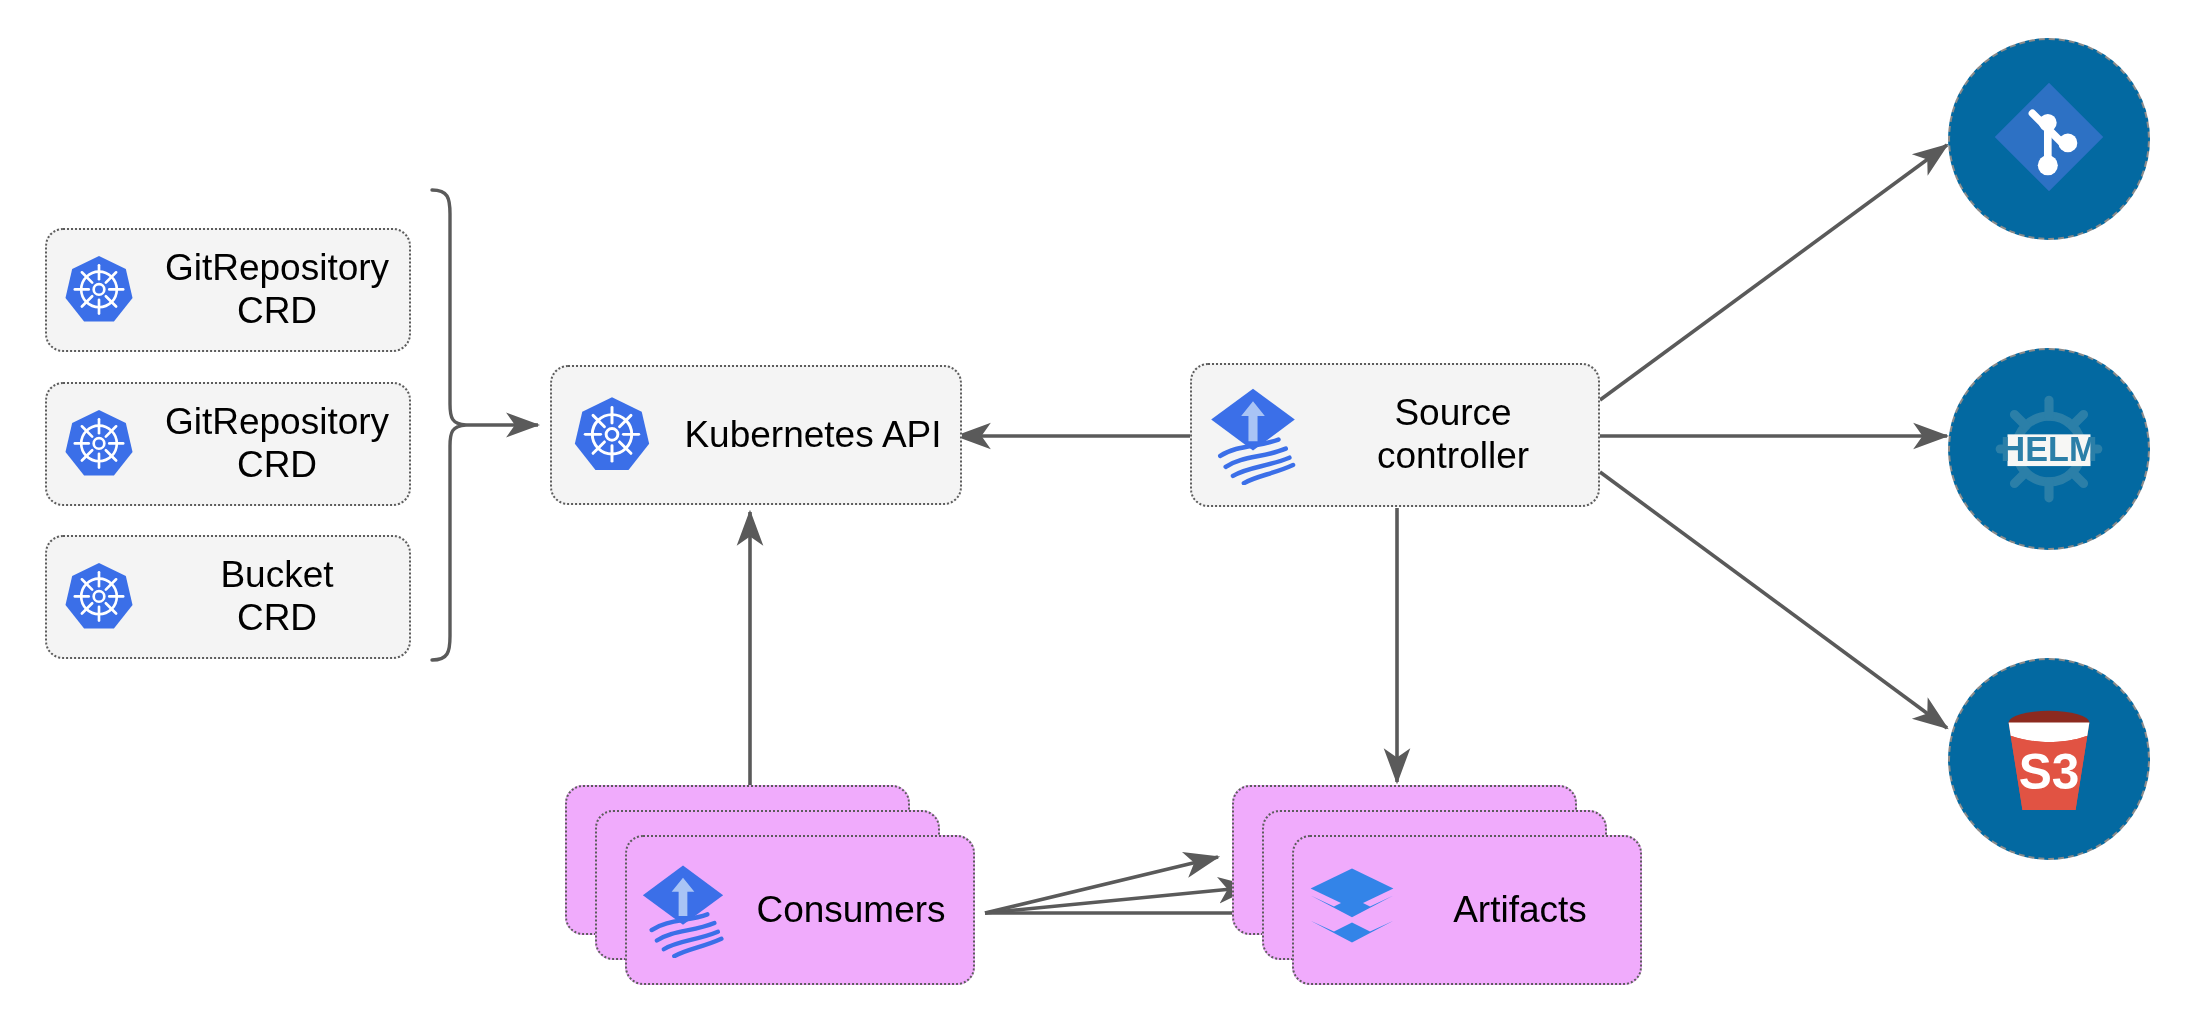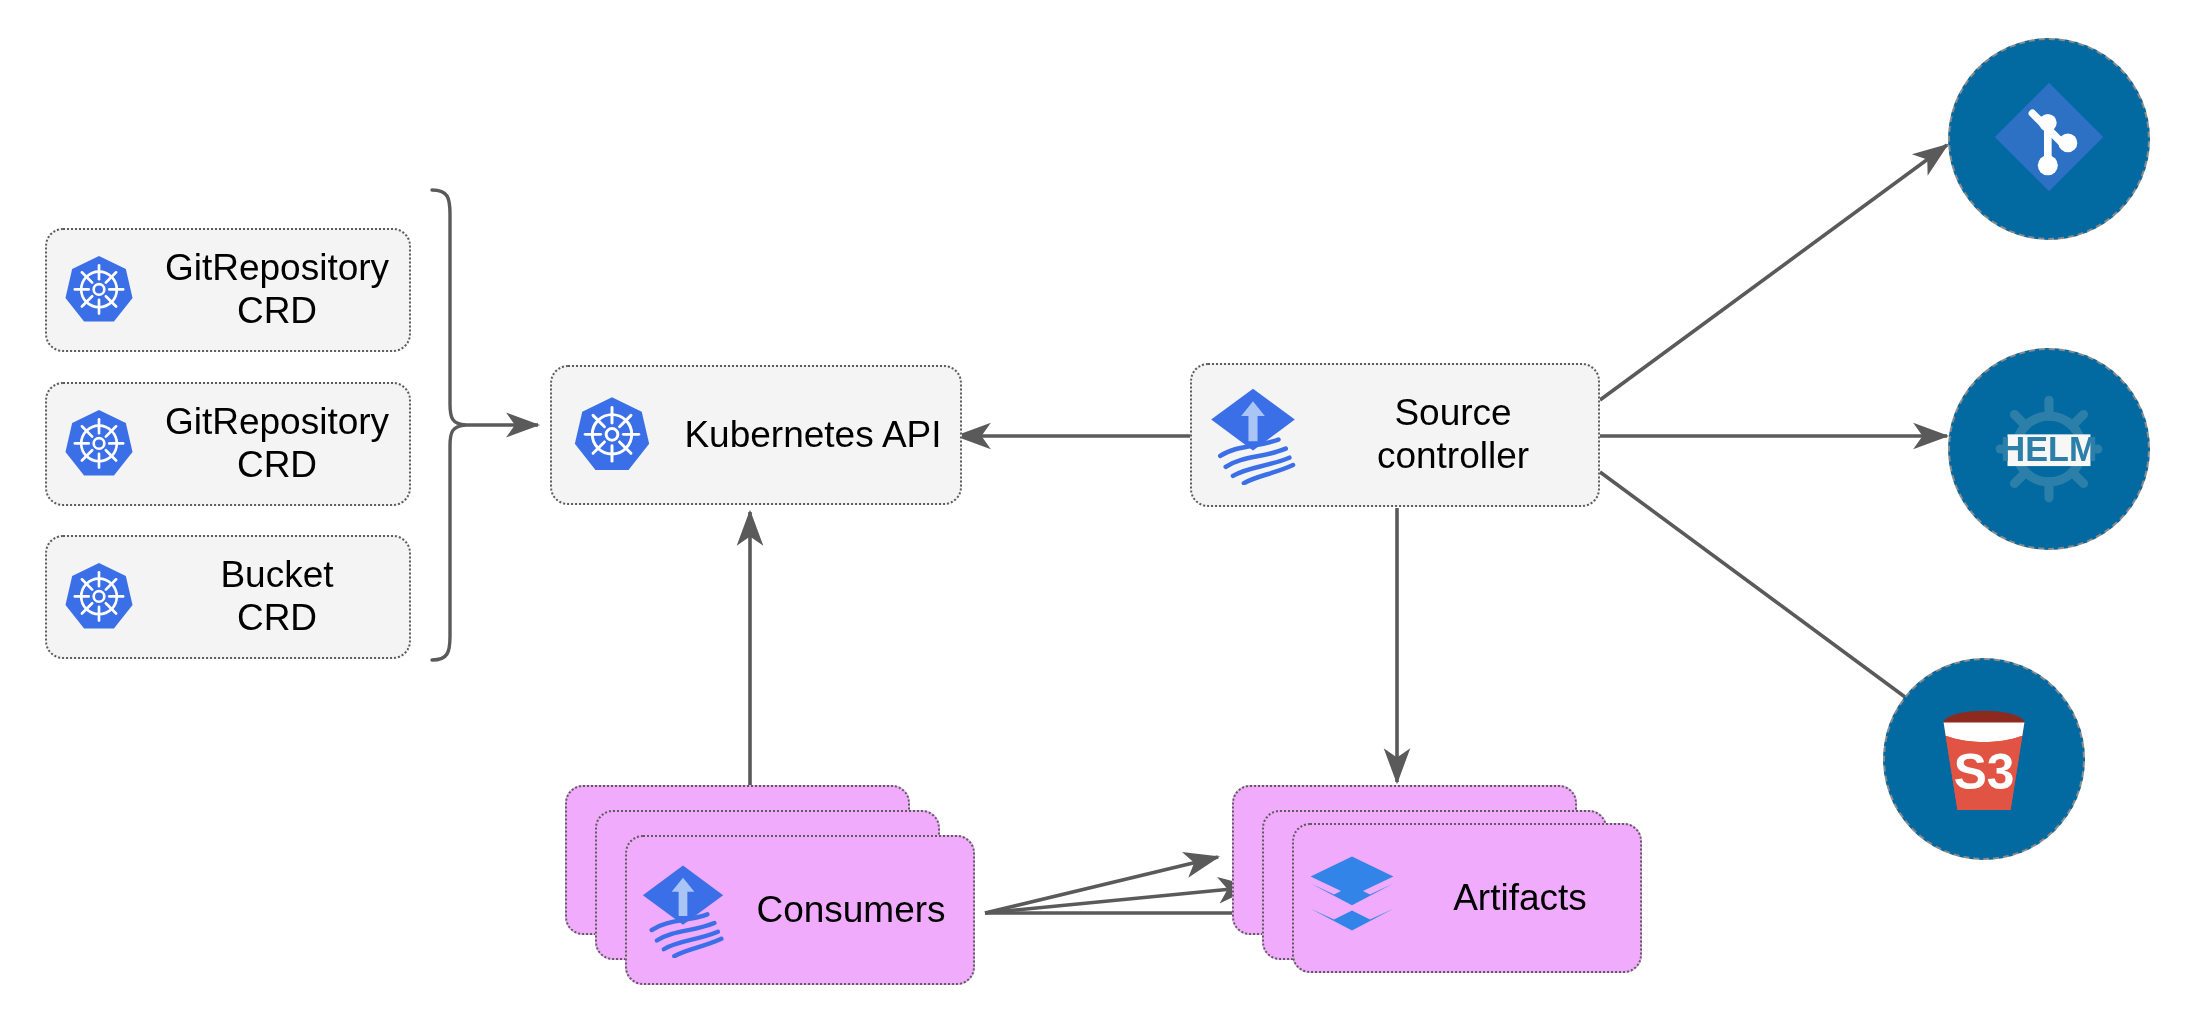--- a/index.html
+++ b/index.html
@@ -248,21 +248,21 @@
           </g>
         </svg>
       </span>
       <span class="label">Consumers</span>
     </div>
   </div>
 
   <div class="stack" style="left:1232px; top:785px; width:440px; height:200px;">
     <div class="layer" style="left:0px; top:0px; width:345px; height:150px;"></div>
     <div class="layer" style="left:30px; top:25px; width:345px; height:150px;"></div>
-    <div class="layer front" style="left:60px; top:38px; width:350px; height:150px;">
+    <div class="layer front" style="left:60px; top:50px; width:350px; height:150px;">
       <span class="icon-slot" style="width:116px; height:150px;">
         <svg width="90" height="88" viewBox="0 0 100 96" xmlns="http://www.w3.org/2000/svg">
           <path d="M50 2 L96 24 L50 46 L4 24 Z" fill="#3384E8"></path>
           <path d="M50 34 L70 44 L96 32 L50 56 L4 32 L30 44 Z" fill="#3384E8"></path>
           <path d="M50 62 L70 72 L96 60 L50 84 L4 60 L30 72 Z" fill="#3384E8"></path>
         </svg>
       </span>
       <span class="label">Artifacts</span>
     </div>
   </div>
@@ -295,21 +295,21 @@
           <line x1="69" y1="69" x2="78.3" y2="78.3"></line>
           <line x1="78.3" y1="21.7" x2="69" y2="31"></line>
           <line x1="31" y1="69" x2="21.7" y2="78.3"></line>
         </g>
         <rect x="16" y="38" width="68" height="26" fill="#f7f7f5"></rect>
         <text x="50" y="59.5" font-family="'Liberation Sans', sans-serif" font-size="28" font-weight="bold" fill="#2B7FA8" text-anchor="middle">HELM</text>
       </svg>
     </span>
   </div>
 
-  <div class="circle" style="left:1883px; top:658px; width:202px; height:202px;justify-content:center;">
+  <div class="circle" style="left:1948px; top:658px; width:202px; height:202px;justify-content:center;">
     <span>
       <svg width="128" height="120" viewBox="0 0 110 104" xmlns="http://www.w3.org/2000/svg">
         <path d="M20 22 L90 22 L78 98 L32 98 Z" fill="#E15343"></path>
         <ellipse cx="55" cy="22" rx="35" ry="10" fill="#8C2A1F"></ellipse>
         <path d="M20 22 L90 22 L88.2 33.5 C 78 37.5, 64 39, 55 39 C 46 39, 32 37.5, 21.8 33.5 Z" fill="#ffffff"></path>
         <path d="M21.8 33.5 C 32 37.5, 46 39, 55 39 C 64 39, 78 37.5, 88.2 33.5 L 78 98 L32 98 Z" fill="#E15343"></path>
         <text x="55" y="80" font-family="'Liberation Sans', sans-serif" font-size="43" font-weight="bold" fill="#ffffff" text-anchor="middle">S3</text>
       </svg>
     </span>
   </div>

